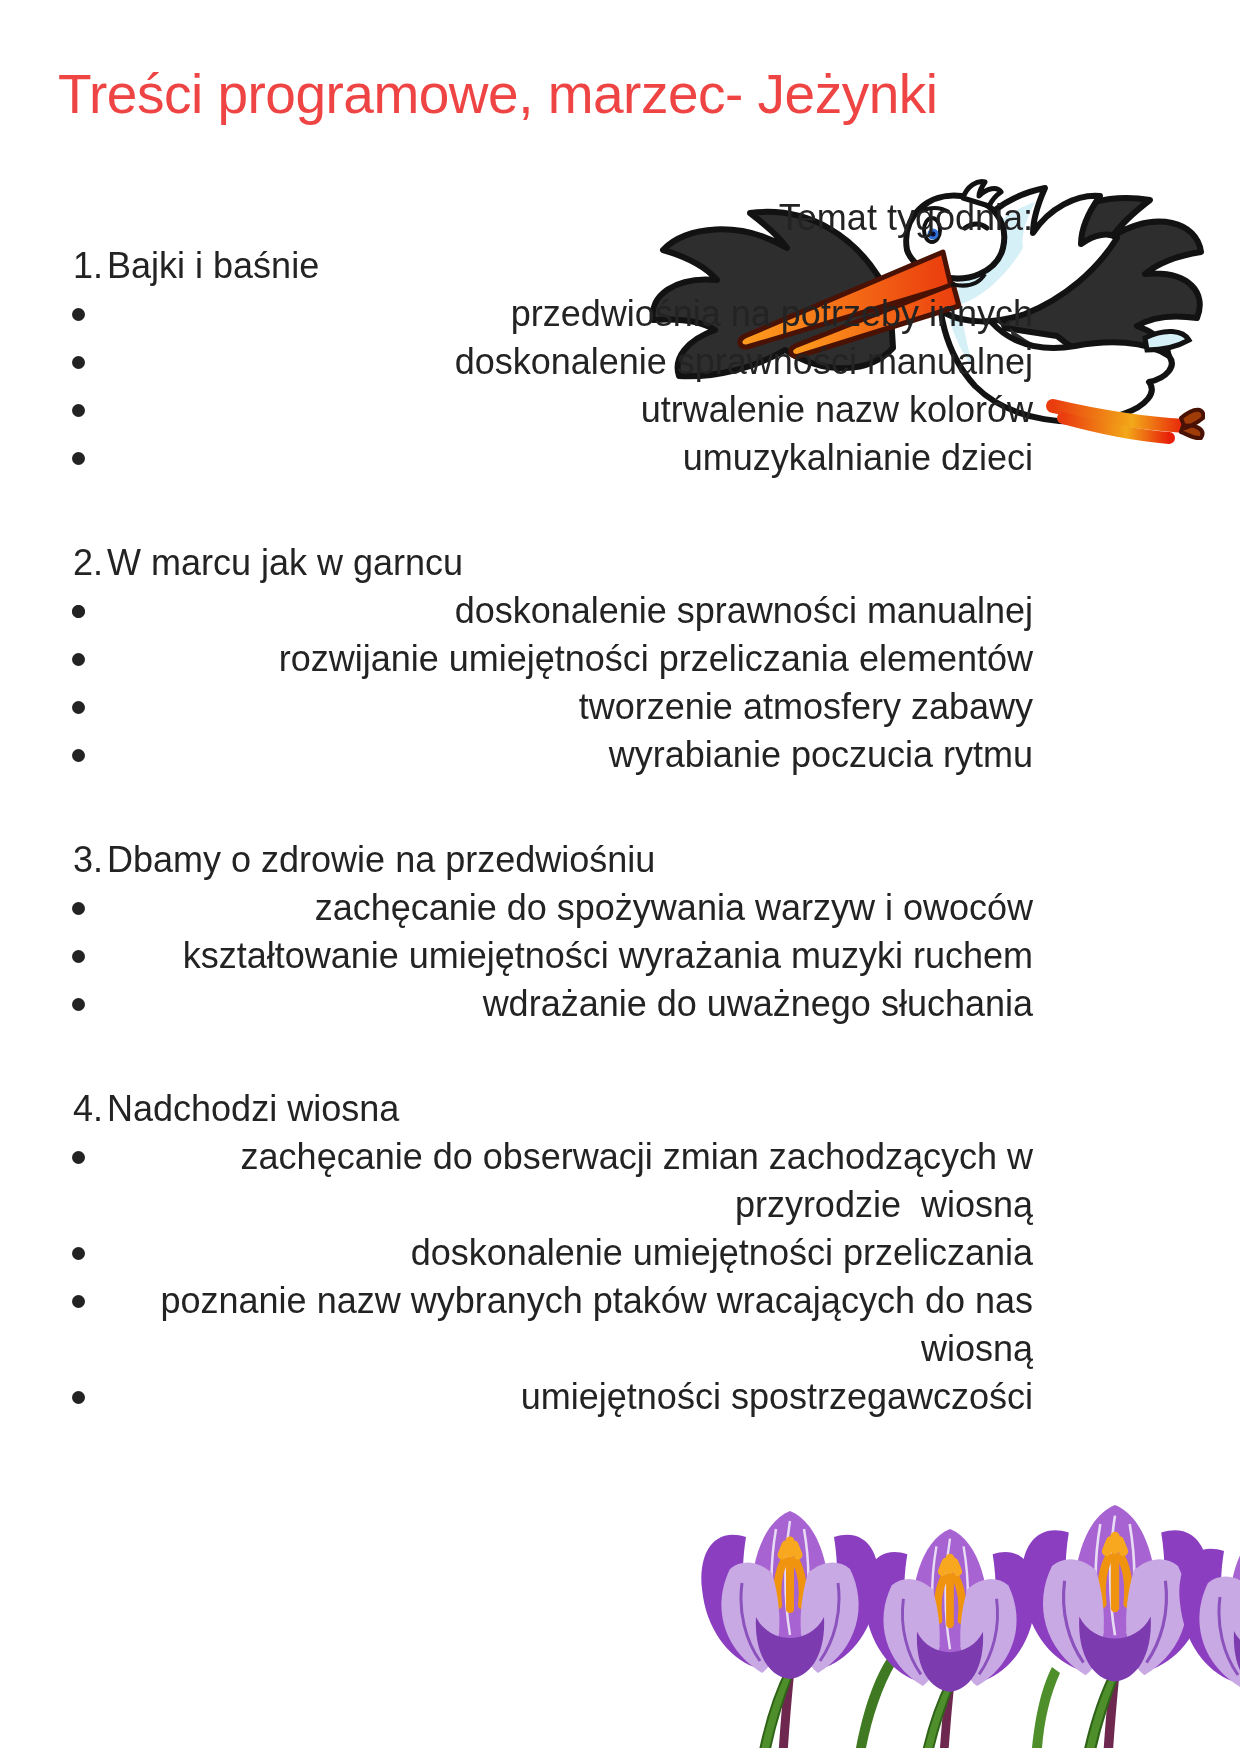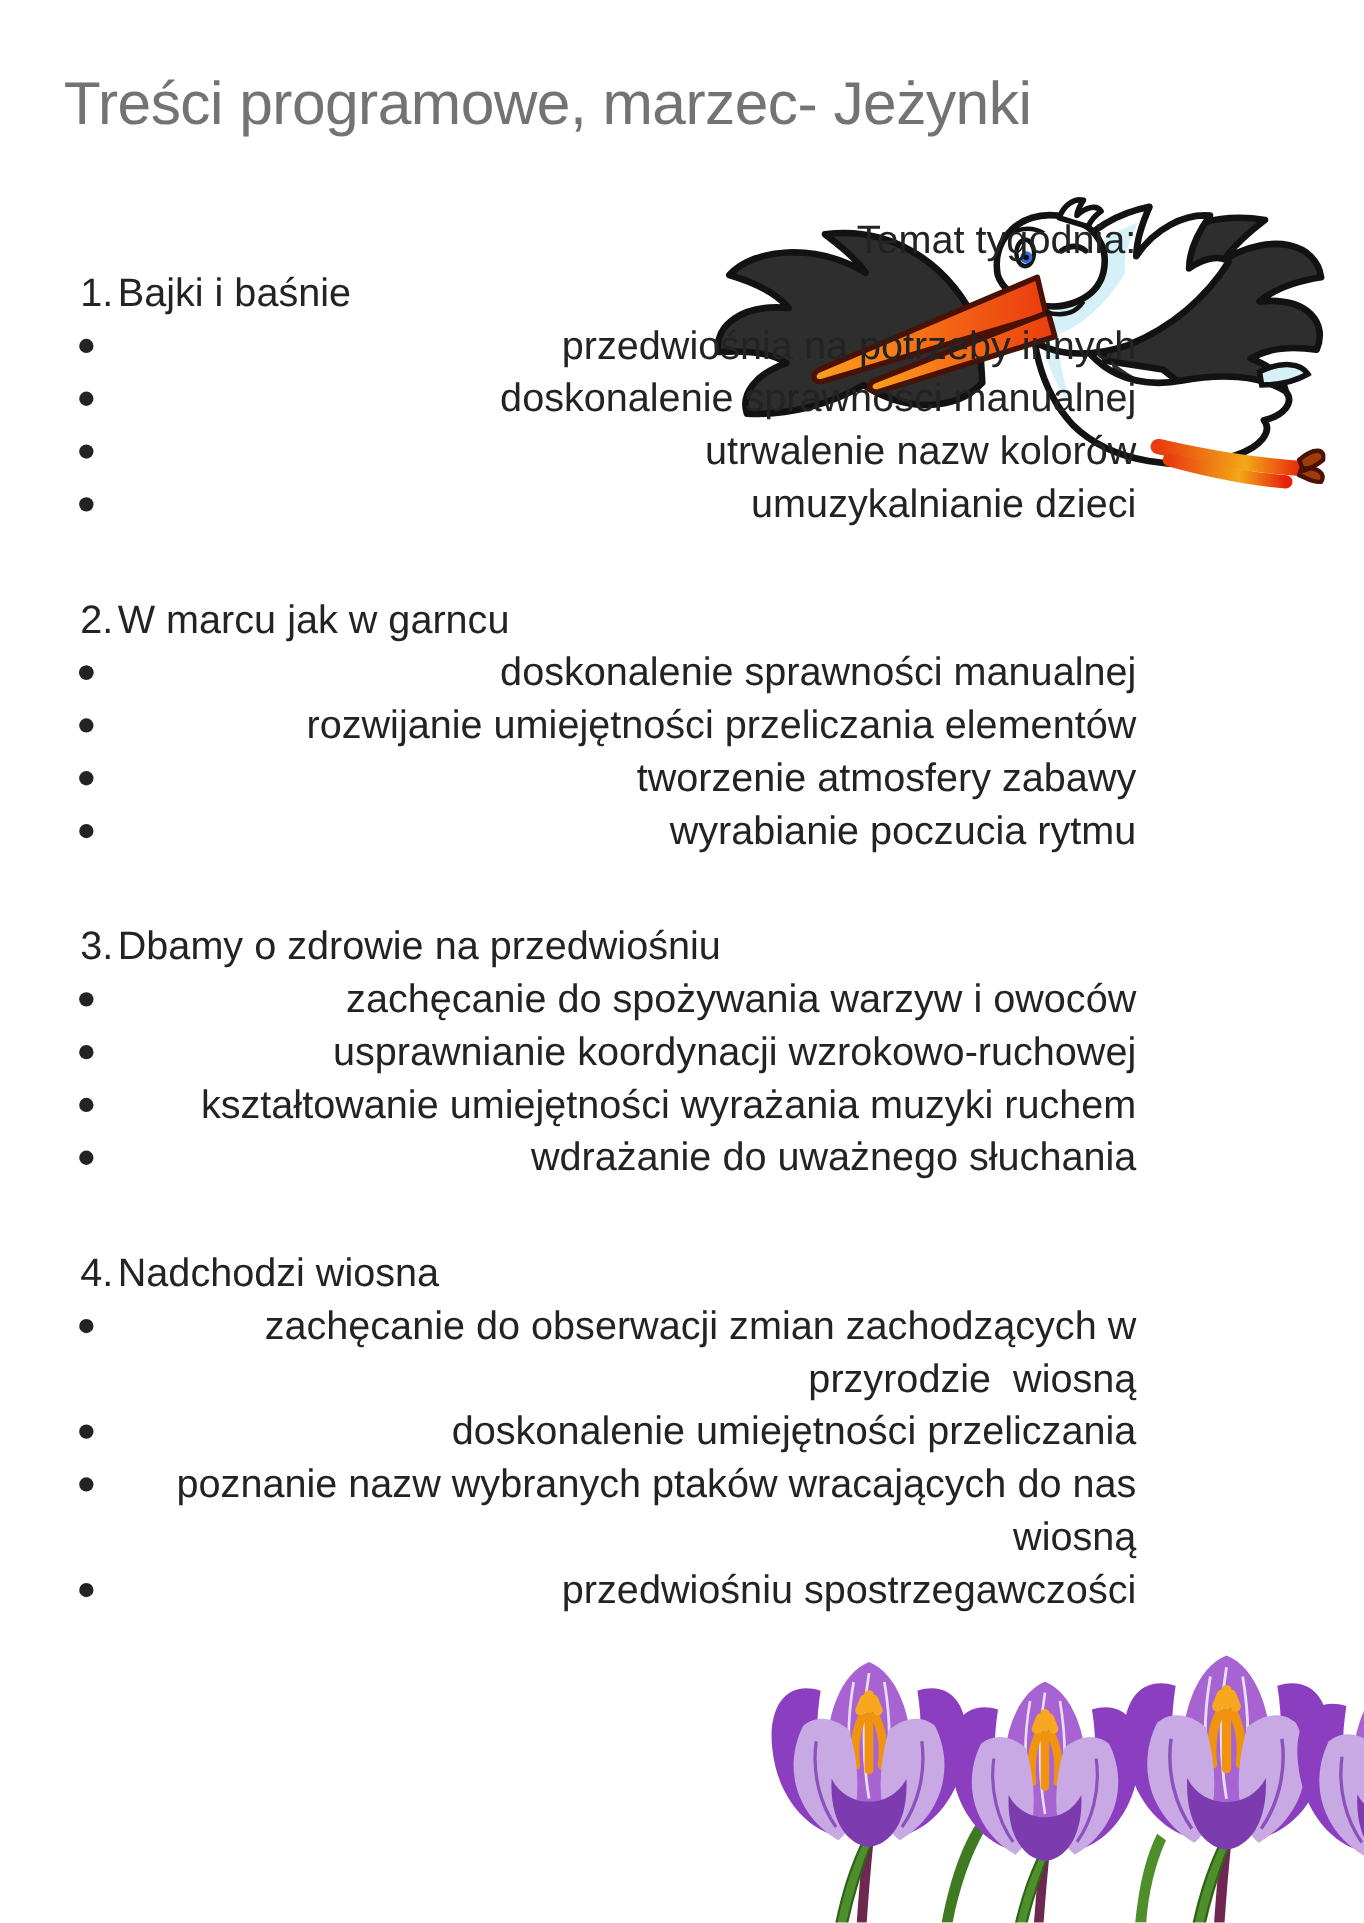--- a/index.html
+++ b/index.html
@@ -1,19 +1,19 @@
 <!DOCTYPE html>
 <html><head>
 <meta charset="utf-8">
 <style>
   html,body{margin:0;padding:0;background:#ffffff;}
   .page{position:relative;width:1240px;height:1748px;background:#ffffff;overflow:hidden;
         font-family:"Liberation Sans",sans-serif;color:#232323;}
   .title{position:absolute;top:62px;left:58px;margin:0;font-size:55px;font-weight:400;
-         letter-spacing:-0.5px;color:#737373;white-space:nowrap;}
+         letter-spacing:-0.5px;color:#ef4444;white-space:nowrap;}
   .content{position:absolute;top:194px;left:48px;width:985px;font-size:36px;line-height:48px;text-align:right;}
   .lead{margin:0;}
   section{margin:0;}
   section.gap{margin-top:57px;}
   .heading{margin:0;padding-left:25px;display:flex;}
   .num{margin-right:4px;flex:0 0 auto;}
   ul{list-style:none;margin:0;padding:0;}
   li{position:relative;padding-left:60px;}
   .dot{position:absolute;left:24px;top:18px;width:13px;height:13px;border-radius:50%;background:#232323;}
   .btext{white-space:pre-wrap;}
@@ -102,36 +102,35 @@
       </ul>
     </section>
 
     <section class="gap">
       <p class="heading">
           <span class="num">3.</span>
           <span>Dbamy o zdrowie na przedwiośniu</span>
         </p>
       <ul>
         <li><span class="dot"></span><span class="btext">zachęcanie do spożywania warzyw i owoców</span></li>
-        <li><span class="dot"></span><span class="btext">usprawnianie koordynacji wzrokowo-ruchowej</span></li>
         <li><span class="dot"></span><span class="btext">kształtowanie umiejętności wyrażania muzyki ruchem</span></li>
         <li><span class="dot"></span><span class="btext">wdrażanie do uważnego słuchania</span></li>
       </ul>
     </section>
 
     <section class="gap">
       <p class="heading">
           <span class="num">4.</span>
           <span>Nadchodzi wiosna</span>
         </p>
       <ul>
         <li><span class="dot"></span><span class="btext">zachęcanie do obserwacji zmian zachodzących w przyrodzie  wiosną</span></li>
         <li><span class="dot"></span><span class="btext">doskonalenie umiejętności przeliczania</span></li>
         <li><span class="dot"></span><span class="btext">poznanie nazw wybranych ptaków wracających do nas wiosną</span></li>
-        <li><span class="dot"></span><span class="btext">przedwiośniu spostrzegawczości</span></li>
+        <li><span class="dot"></span><span class="btext">umiejętności spostrzegawczości</span></li>
       </ul>
     </section>
   </div>
 
   <svg class="crocus" viewBox="0 0 620 253" aria-hidden="true">
     <defs>
       <g id="cro">
         <path d="M0,160 C-4,200 -6,225 -8,262" stroke="#6e2850" stroke-width="9" fill="none" stroke-linecap="round"></path>
         <path d="M-34,262 C-26,215 -16,185 -2,158 L4,162 C-8,192 -18,222 -24,262 Z" fill="#4e8f2c" stroke="#2f6318" stroke-width="2"></path>
         <path d="M-44,28 C-76,18 -92,44 -88,80 C-84,120 -62,148 -36,158 C-48,112 -50,64 -44,28 Z" fill="#8b3fc0"></path>

